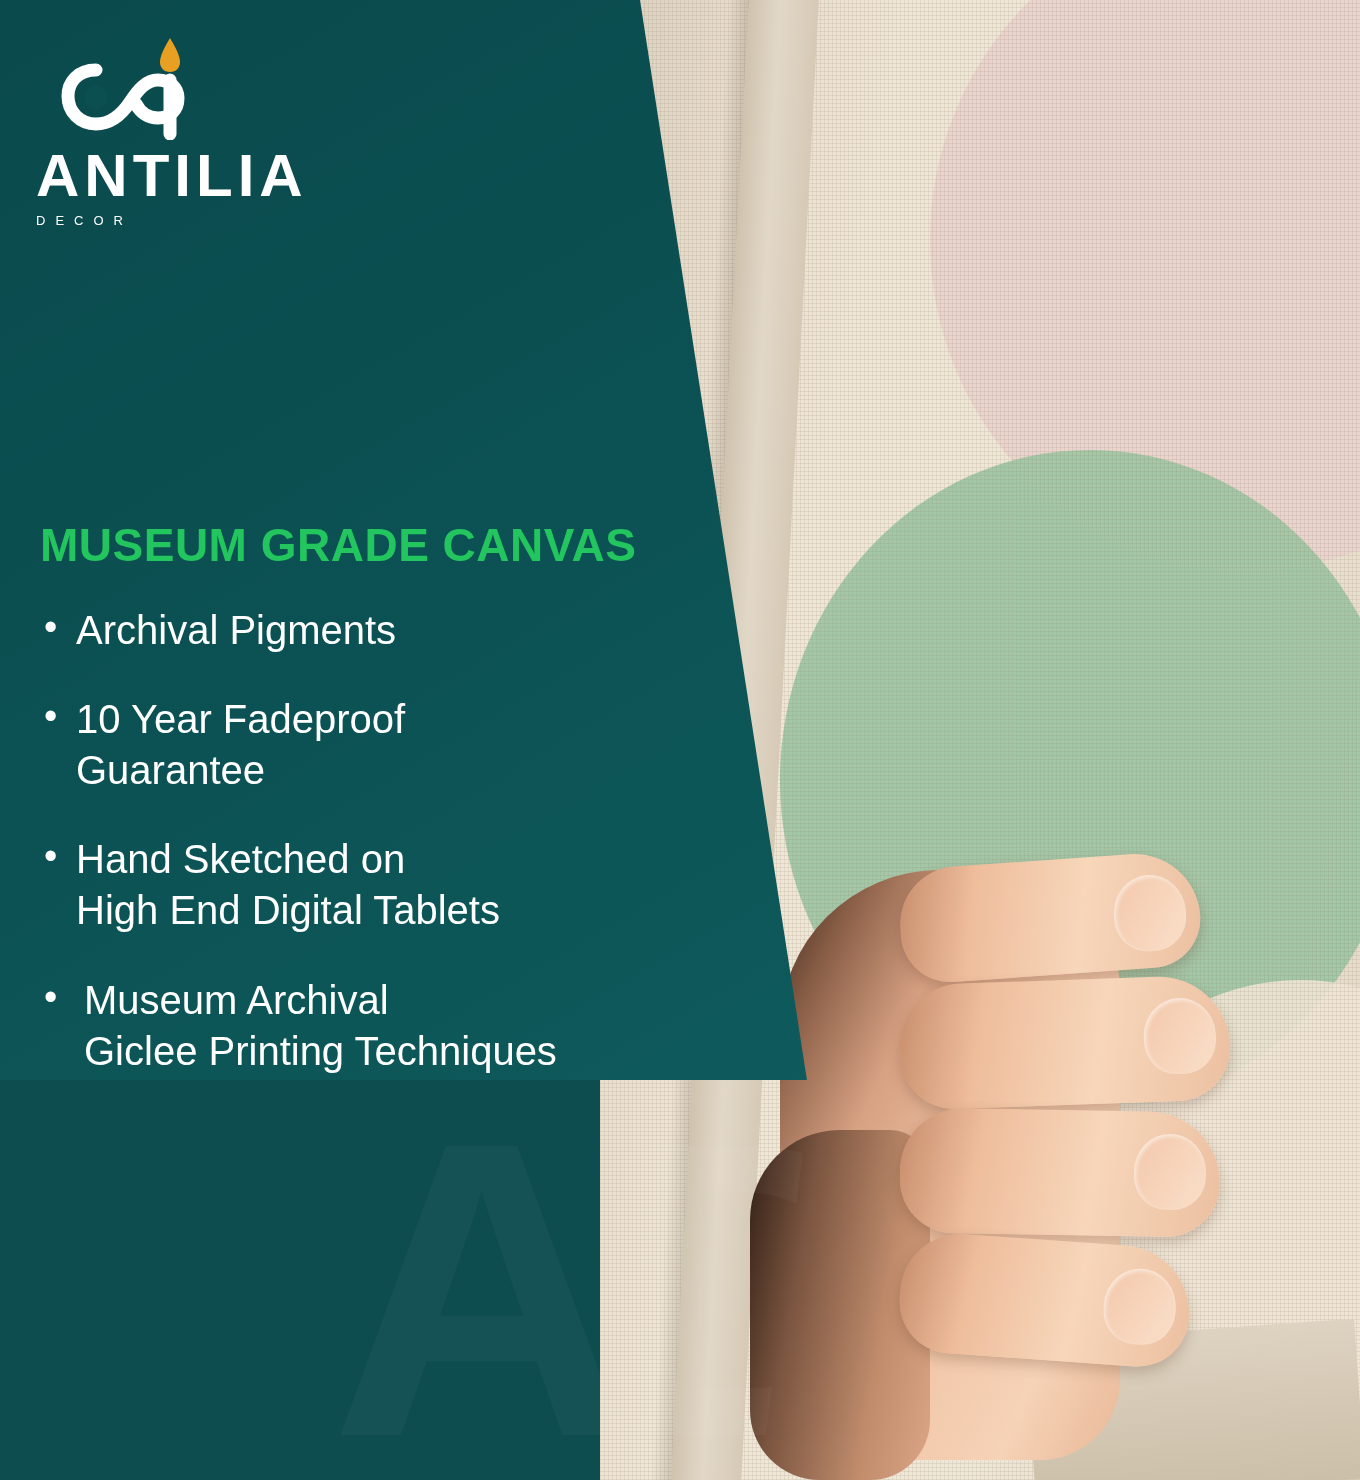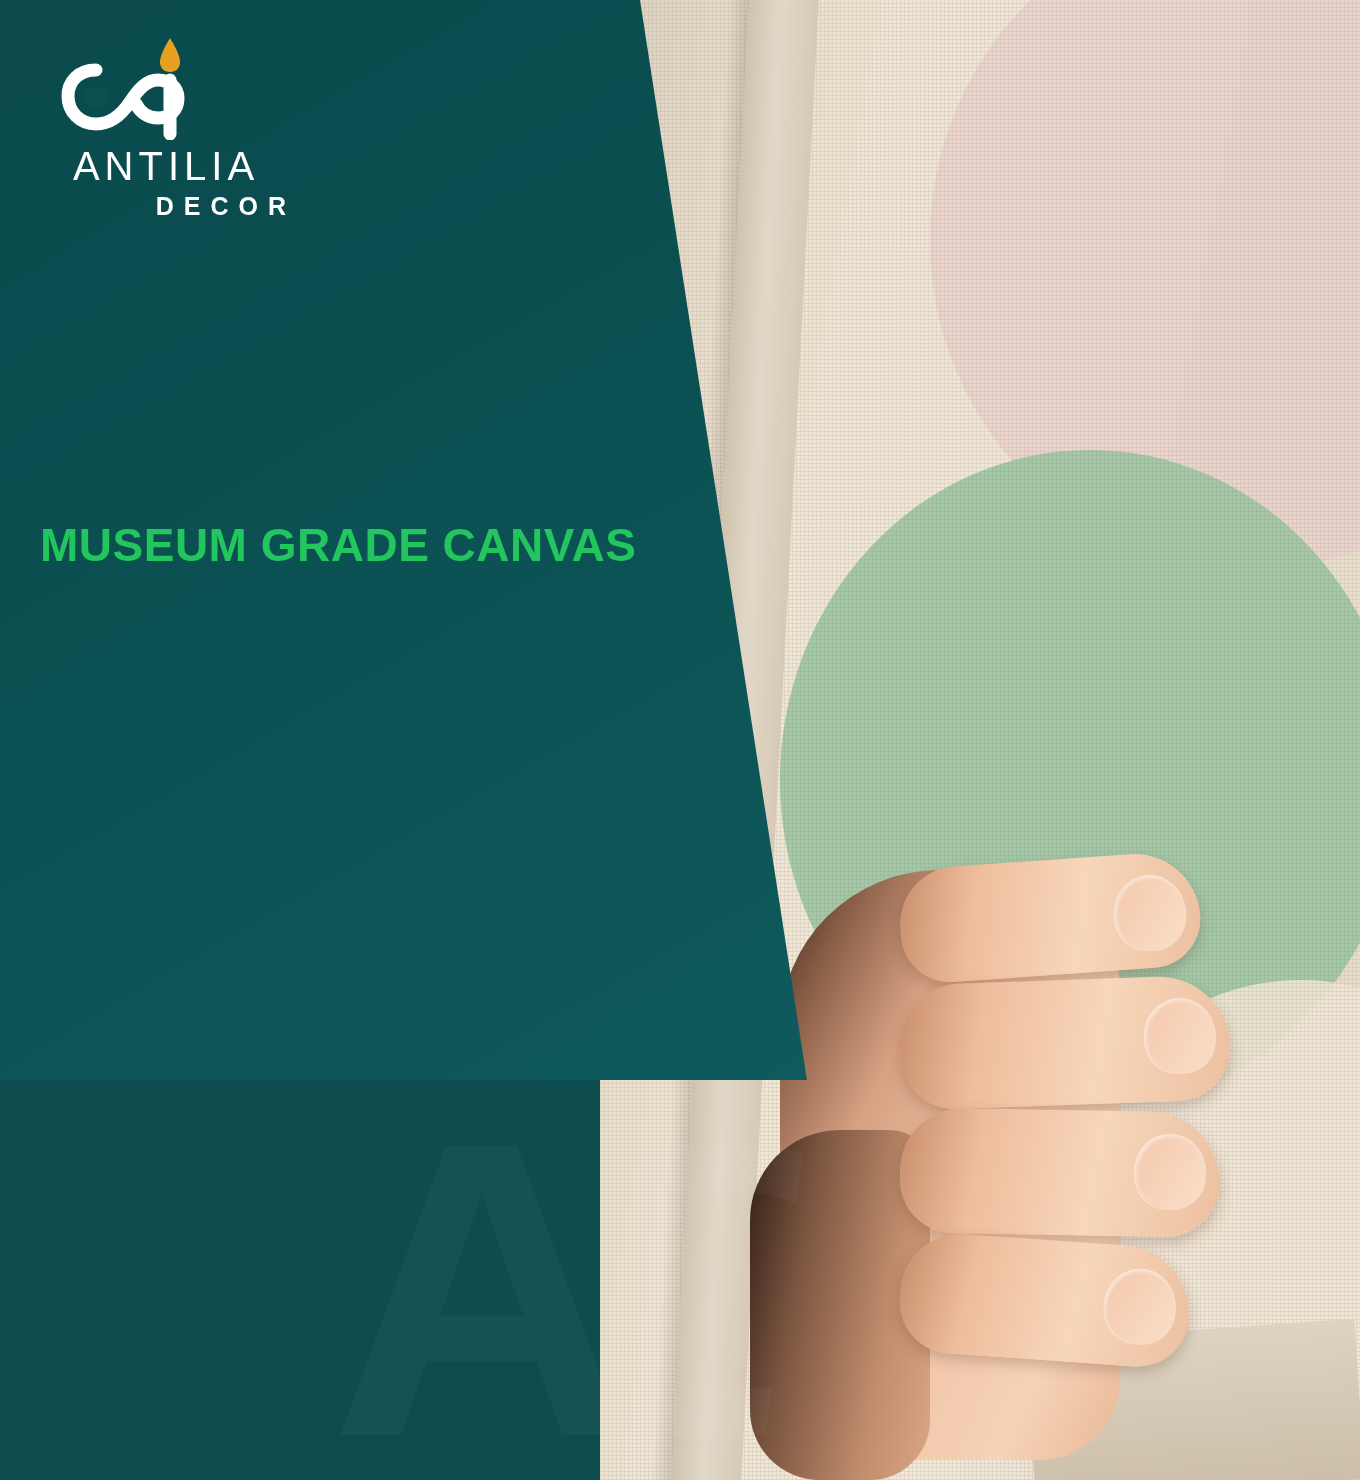--- a/index.html
+++ b/index.html
@@ -181,33 +181,33 @@
   .logo-mark {
     position: relative;
     width: 150px;
     height: 110px;
     margin-left: 22px;
   }
   .logo-mark svg { display: block; }
   .logo-word {
     margin-top: 6px;
     color: #ffffff;
-    font-size: 40px;
-    font-weight: 400;
+    font-size: 60px;
+    font-weight: 700;
     letter-spacing: 5px;
     text-align: center;
     line-height: 1;
   }
   .logo-sub {
     margin-top: 8px;
     color: #ffffff;
-    font-size: 25px;
-    font-weight: 700;
+    font-size: 13px;
+    font-weight: 400;
     letter-spacing: 10px;
-    text-align: right;
+    text-align: left;
     line-height: 1;
   }
 
   
   .content {
     position: absolute;
     left: 40px;
     top: 520px;
     width: 700px;
   }
@@ -289,15 +289,24 @@
         <circle cx="38" cy="67" r="12" fill="#0b4f51"></circle>
         <path d="M112 50 L112 104" stroke="#ffffff" stroke-width="13" stroke-linecap="round"></path>
       </svg>
     </div>
     <div class="logo-word">ANTILIA</div>
     <div class="logo-sub">DECOR</div>
   </div>
 
   <div class="content">
     <h1 class="headline">MUSEUM GRADE CANVAS</h1>
+    <ul class="features">
+      <li>Archival Pigments</li>
+      <li>10 Year Fadeproof
+Guarantee</li>
+      <li>Hand Sketched on
+High End Digital Tablets</li>
+      <li class="indent">Museum Archival
+ Giclee Printing Techniques</li>
+    </ul>
   </div>
 
 </div>
 
 </body></html>

